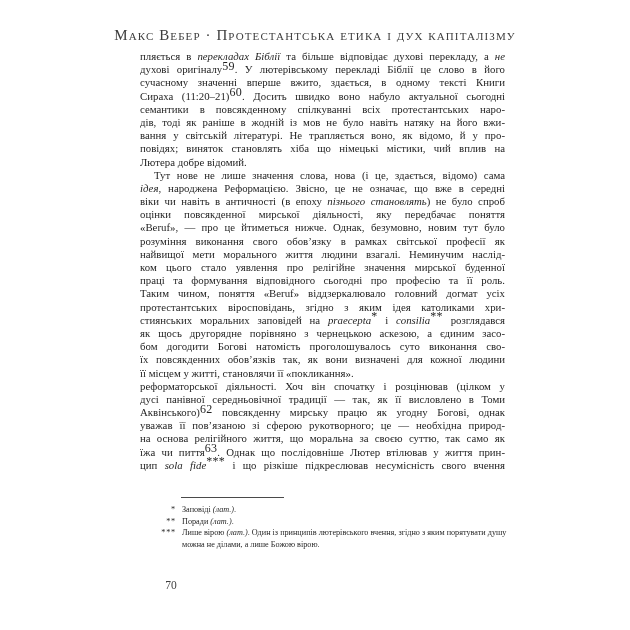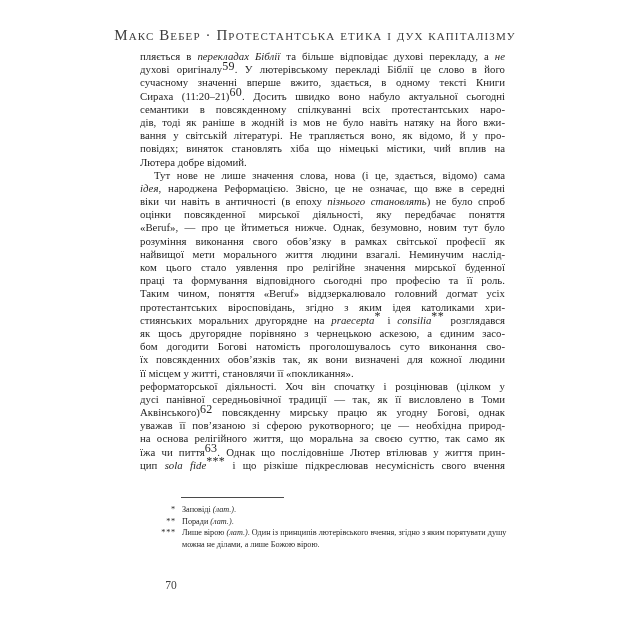--- a/index.html
+++ b/index.html
@@ -64,21 +64,21 @@
         <div class="line"><span class="it">ідея</span><span>, народжена Реформацією. Звісно, це не означає, що вже в середні</span></div>
         <div class="line"><span>віки чи навіть в античності (в епоху </span><span class="it">пізнього становлять</span><span>) не було спроб</span></div>
         <div class="line"><span>оцінки повсякденної мирської діяльності, яку передбачає поняття</span></div>
         <div class="line"><span>«Beruf», — про це йтиметься нижче. Однак, безумовно, новим тут було</span></div>
         <div class="line"><span>розуміння виконання свого обов’язку в рамках світської професії як</span></div>
         <div class="line"><span>найвищої мети морального життя людини взагалі. Неминучим наслід-</span></div>
         <div class="line"><span>ком цього стало уявлення про релігійне значення мирської буденної</span></div>
         <div class="line"><span>праці та формування відповідного сьогодні про професію та її роль.</span></div>
         <div class="line"><span>Таким чином, поняття «Beruf» віддзеркалювало головний догмат усіх</span></div>
         <div class="line"><span>протестантських віросповідань, згідно з яким ідея католиками хри-</span></div>
-        <div class="line"><span>стиянських моральних другорядне на </span><span class="it">praecepta</span><span class="sup">*</span><span> і </span><span class="it">consilia</span><span class="sup">**</span><span> розглядався</span></div>
+        <div class="line"><span>стиянських моральних заповідей на </span><span class="it">praecepta</span><span class="sup">*</span><span> і </span><span class="it">consilia</span><span class="sup">**</span><span> розглядався</span></div>
         <div class="line"><span>як щось другорядне порівняно з чернецькою аскезою, а єдиним засо-</span></div>
         <div class="line"><span>бом догодити Богові натомість проголошувалось суто виконання сво-</span></div>
         <div class="line"><span>їх повсякденних обов’язків так, як вони визначені для кожної людини</span></div>
         <div class="line nj"><span>її місцем у житті, становлячи її «покликання».</span></div>
       </div>
       <div>
         <div class="line"><span>реформаторської діяльності. Хоч він спочатку і розцінював (цілком у</span></div>
         <div class="line"><span>дусі панівної середньовічної традиції — так, як її висловлено в Томи</span></div>
         <div class="line"><span>Аквінського)</span><span class="sup">62</span><span> повсякденну мирську працю як угодну Богові, однак</span></div>
         <div class="line"><span>уважав її пов’язаною зі сферою рукотворного; це — необхідна природ-</span></div>

